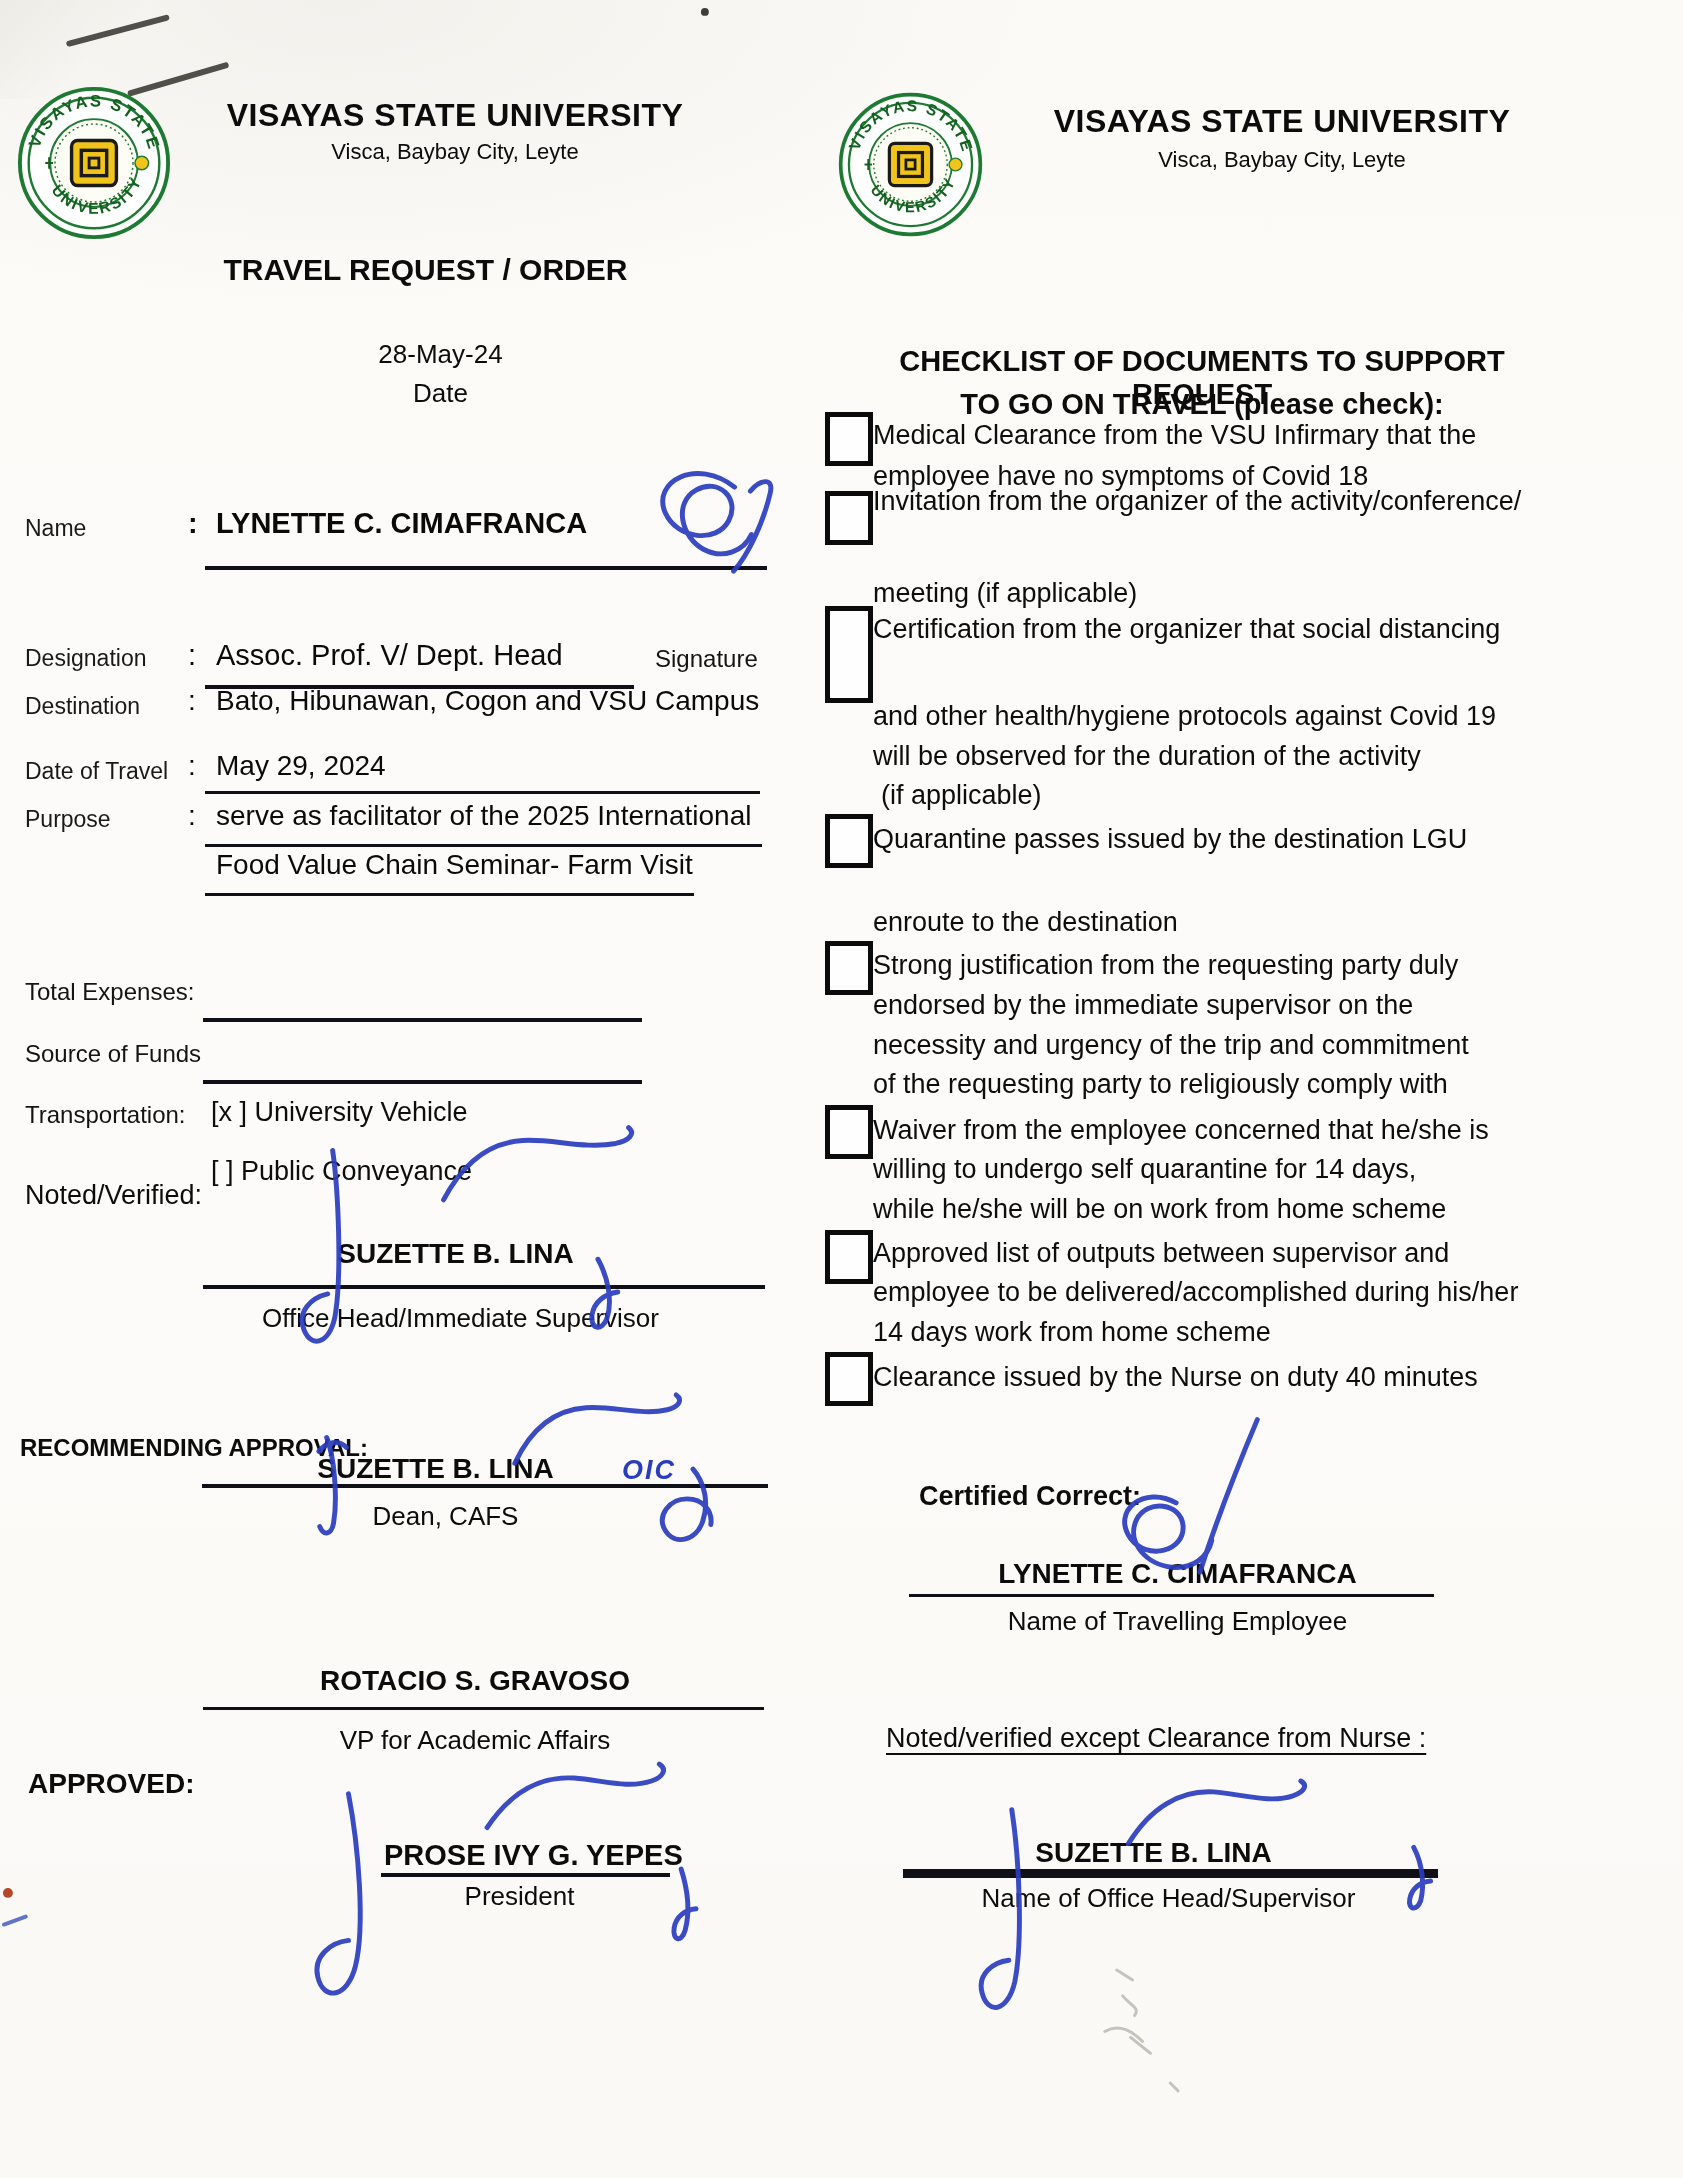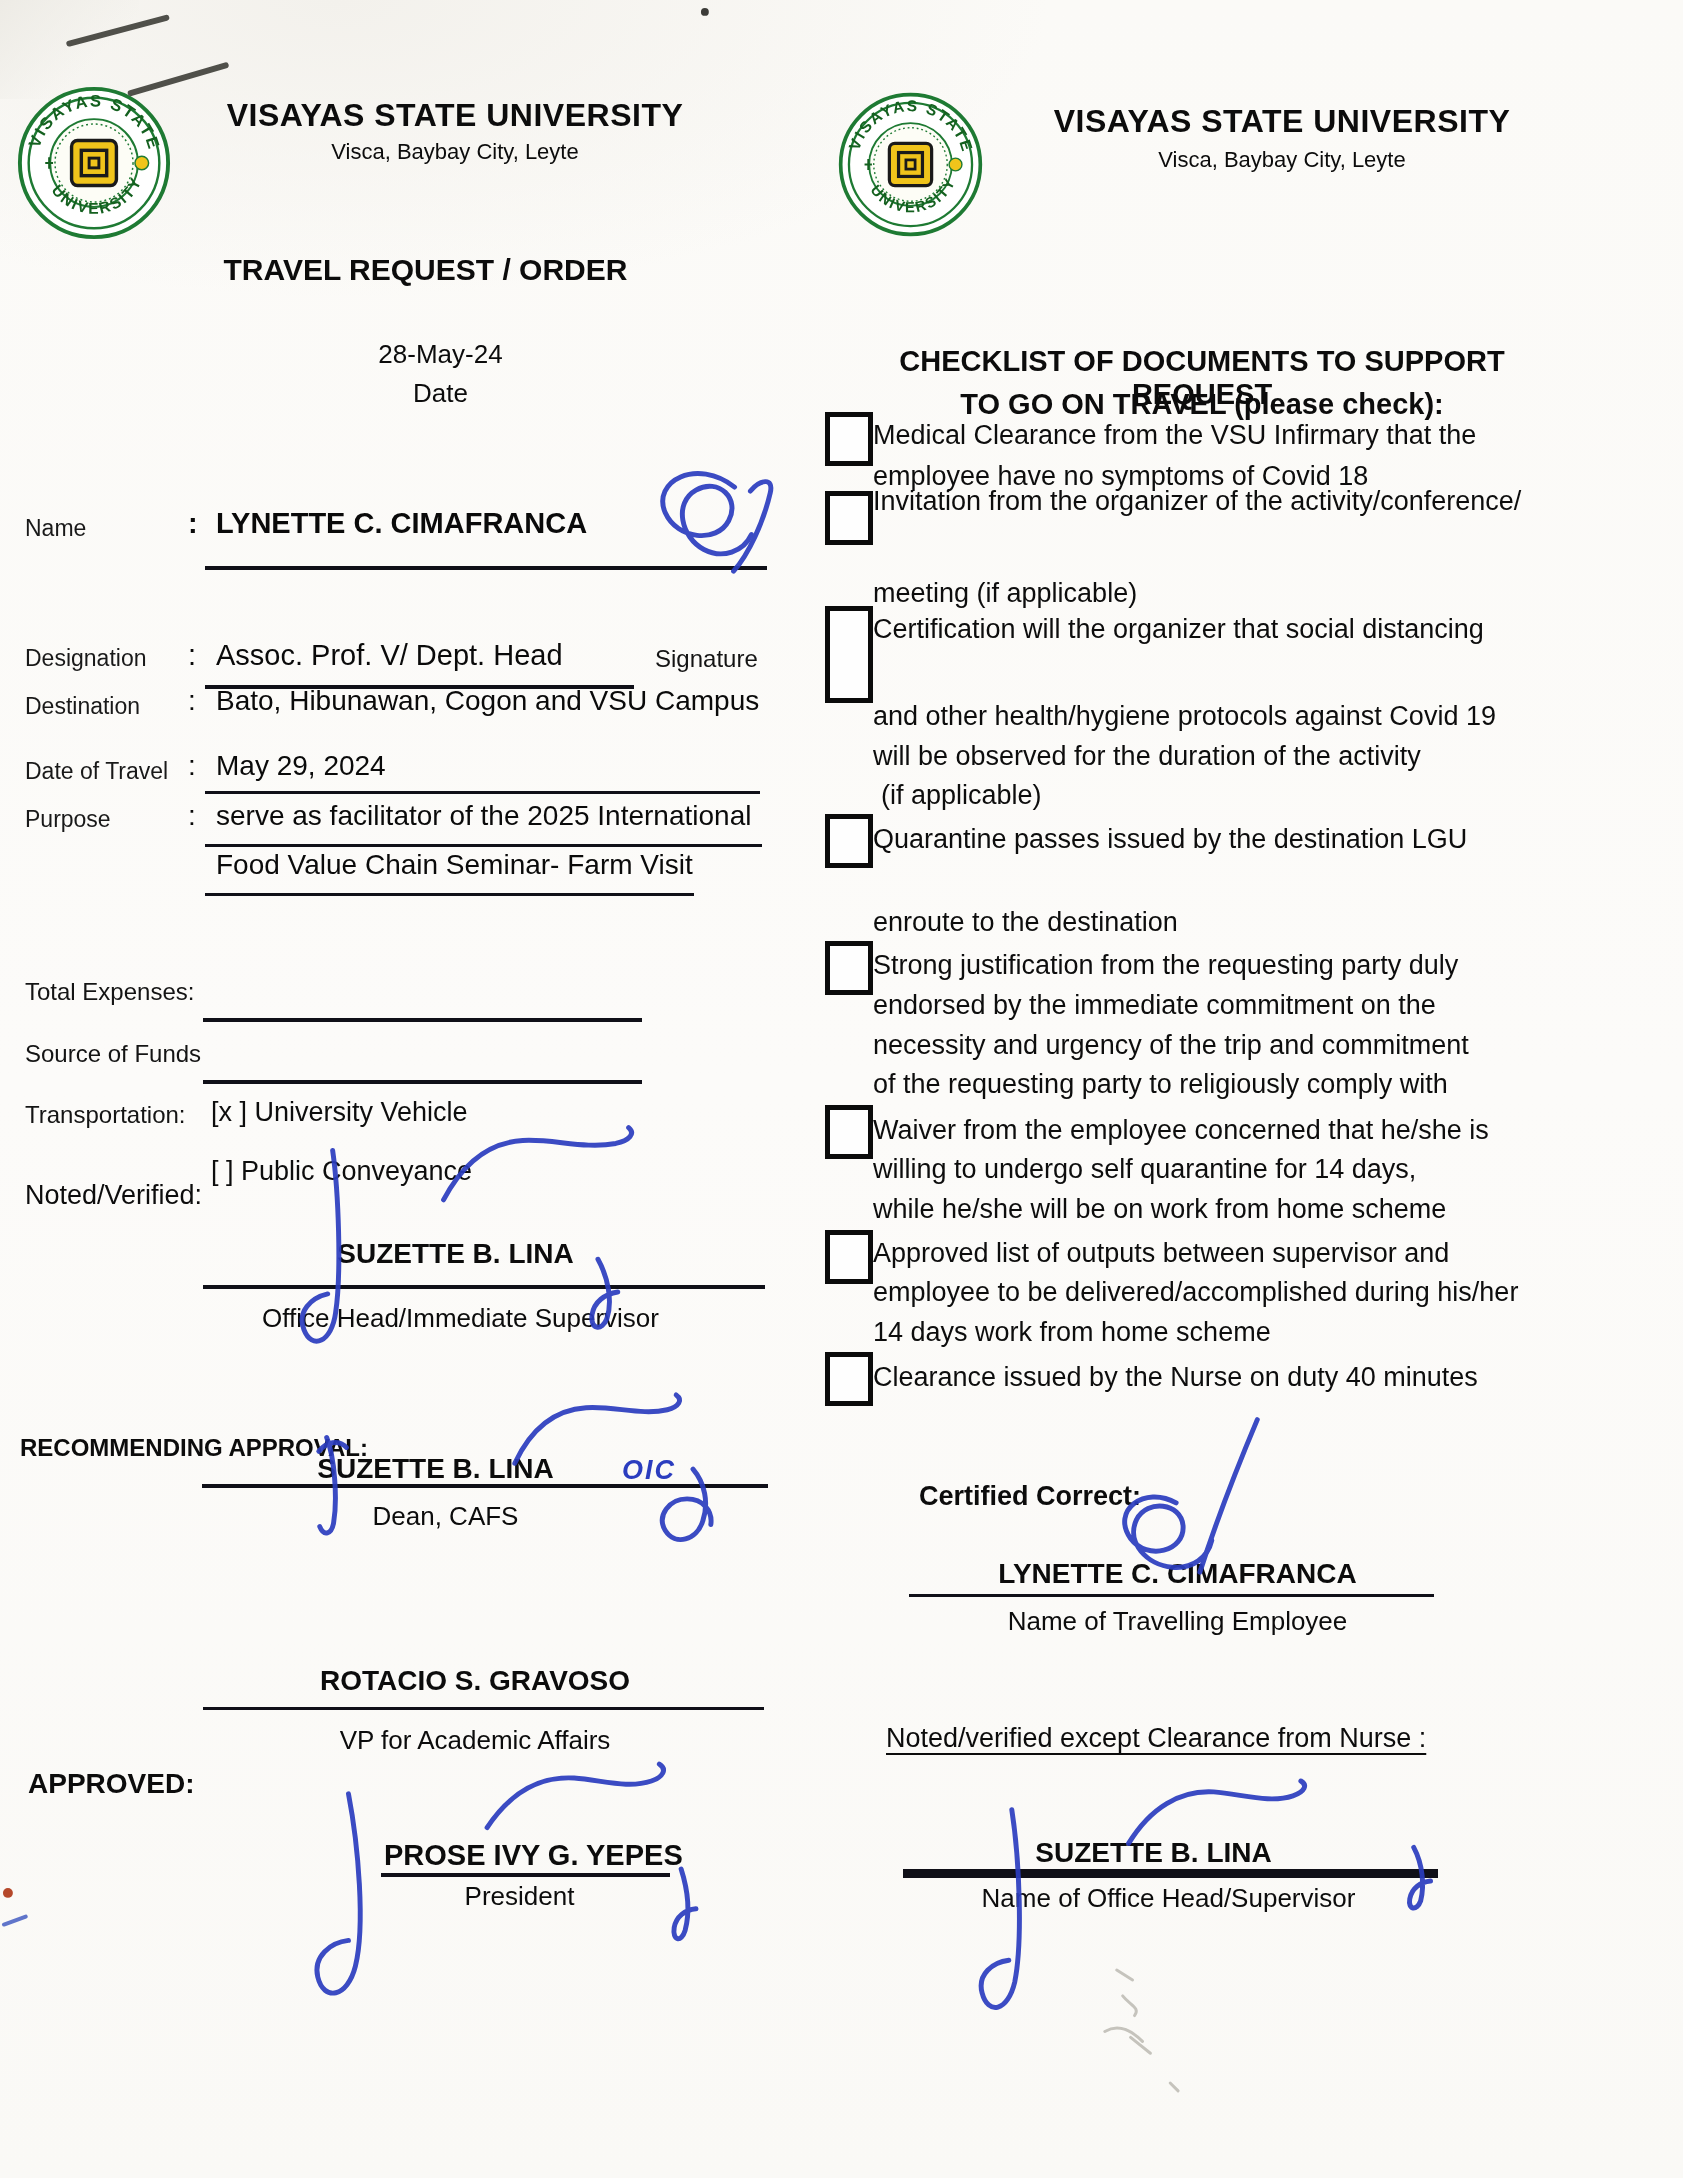--- a/index.html
+++ b/index.html
@@ -153,32 +153,32 @@
 
   <div class="cb" style="top:412px;"></div>
   <div class="abs ck" style="left:873px;top:420px;">Medical Clearance from the VSU Infirmary that the</div>
   <div class="abs ck" style="left:873px;top:461px;">employee have no symptoms of Covid 18</div>
 
   <div class="cb" style="top:491px;"></div>
   <div class="abs ck" style="left:873px;top:486px;">Invitation from the organizer of the activity/conference/</div>
   <div class="abs ck" style="left:873px;top:578px;">meeting (if applicable)</div>
 
   <div class="cb" style="top:606px;height:87px;"></div>
-  <div class="abs ck" style="left:873px;top:614px;">Certification will the organizer that social distancing</div>
+  <div class="abs ck" style="left:873px;top:614px;">Certification from the organizer that social distancing</div>
   <div class="abs ck" style="left:873px;top:701px;">and other health/hygiene protocols against Covid 19</div>
   <div class="abs ck" style="left:873px;top:741px;">will be observed for the duration of the activity</div>
   <div class="abs ck" style="left:881px;top:780px;">(if applicable)</div>
 
   <div class="cb" style="top:814px;"></div>
   <div class="abs ck" style="left:873px;top:824px;">Quarantine passes issued by the destination LGU</div>
   <div class="abs ck" style="left:873px;top:907px;">enroute to the destination</div>
 
   <div class="cb" style="top:941px;"></div>
   <div class="abs ck" style="left:873px;top:950px;">Strong justification from the requesting party duly</div>
-  <div class="abs ck" style="left:873px;top:990px;">endorsed by the immediate commitment on the</div>
+  <div class="abs ck" style="left:873px;top:990px;">endorsed by the immediate supervisor on the</div>
   <div class="abs ck" style="left:873px;top:1030px;">necessity and urgency of the trip and commitment</div>
   <div class="abs ck" style="left:873px;top:1069px;">of the requesting party to religiously comply with</div>
 
   <div class="cb" style="top:1105px;"></div>
   <div class="abs ck" style="left:873px;top:1115px;">Waiver from the employee concerned that he/she is</div>
   <div class="abs ck" style="left:873px;top:1154px;">willing to undergo self quarantine for 14 days,</div>
   <div class="abs ck" style="left:873px;top:1194px;">while he/she will be on work from home scheme</div>
 
   <div class="cb" style="top:1230px;"></div>
   <div class="abs ck" style="left:873px;top:1238px;">Approved list of outputs between supervisor and</div>

